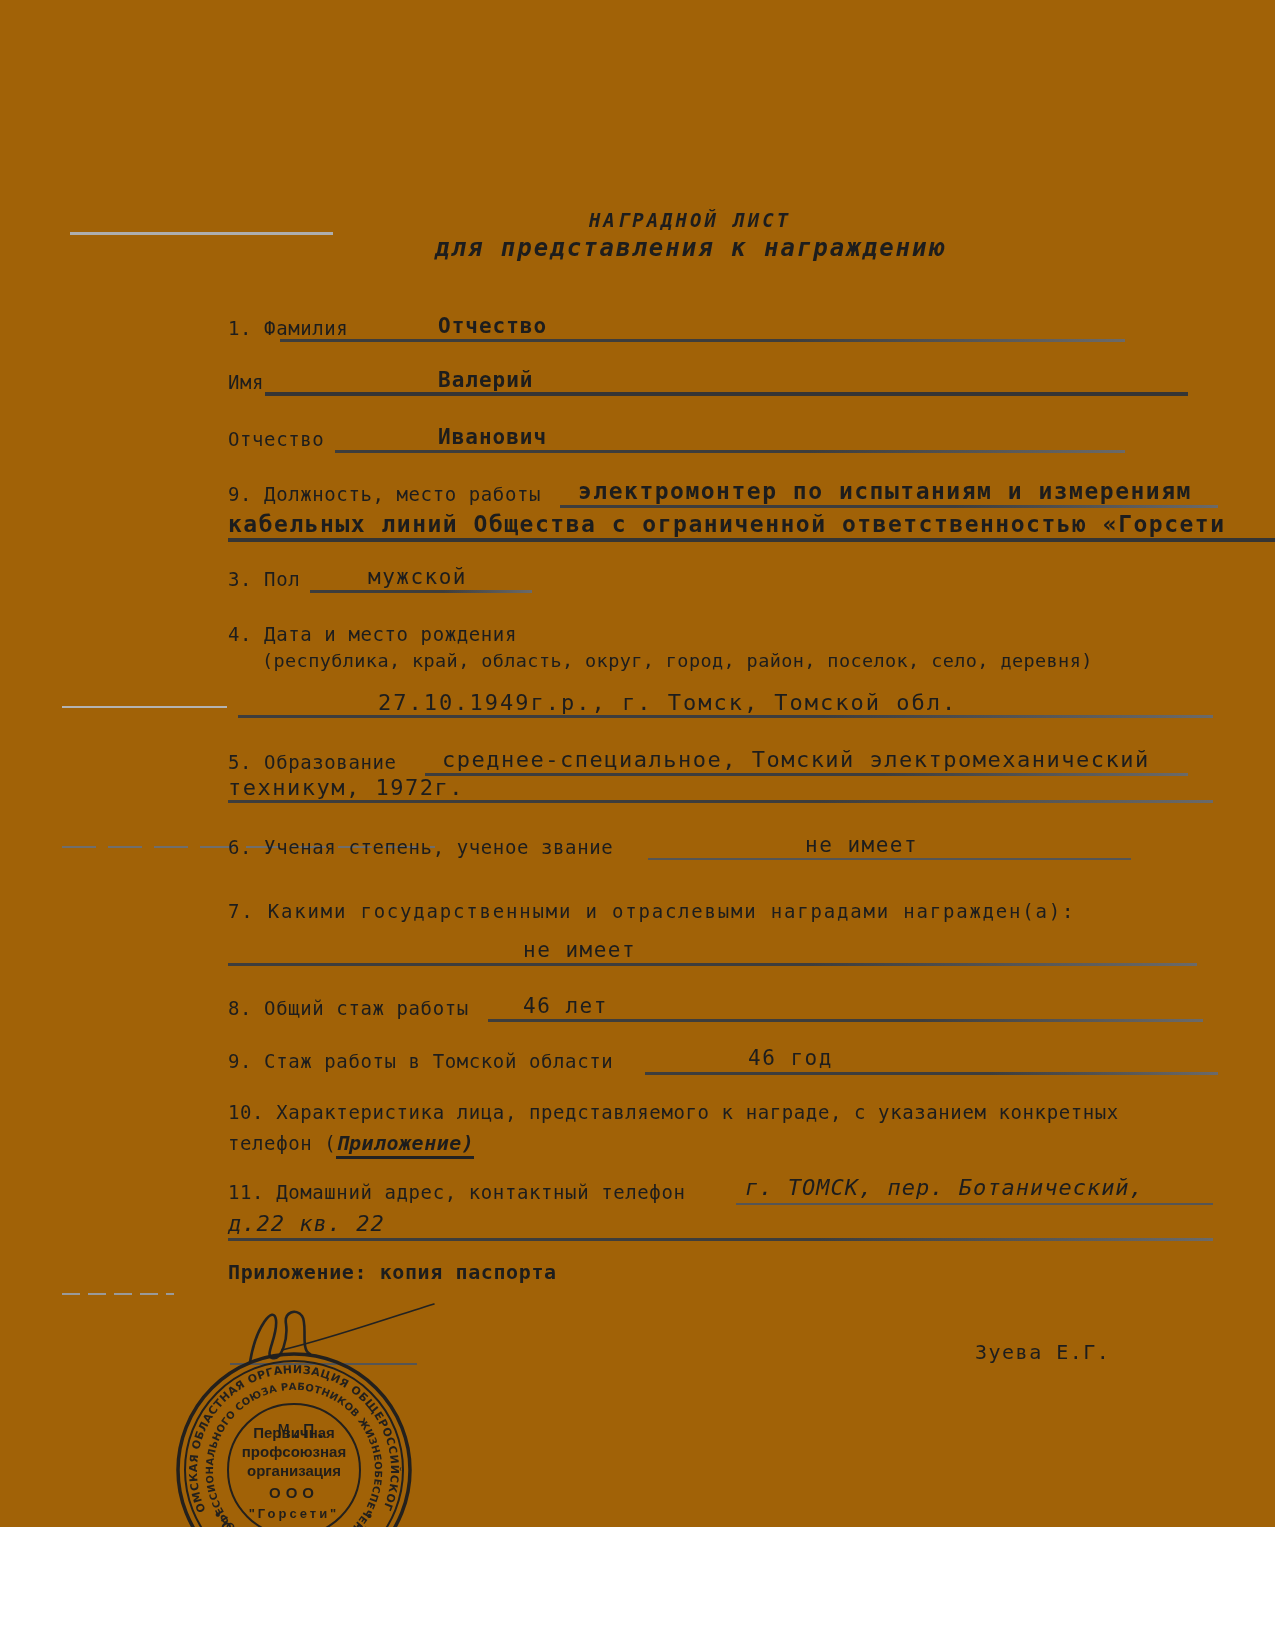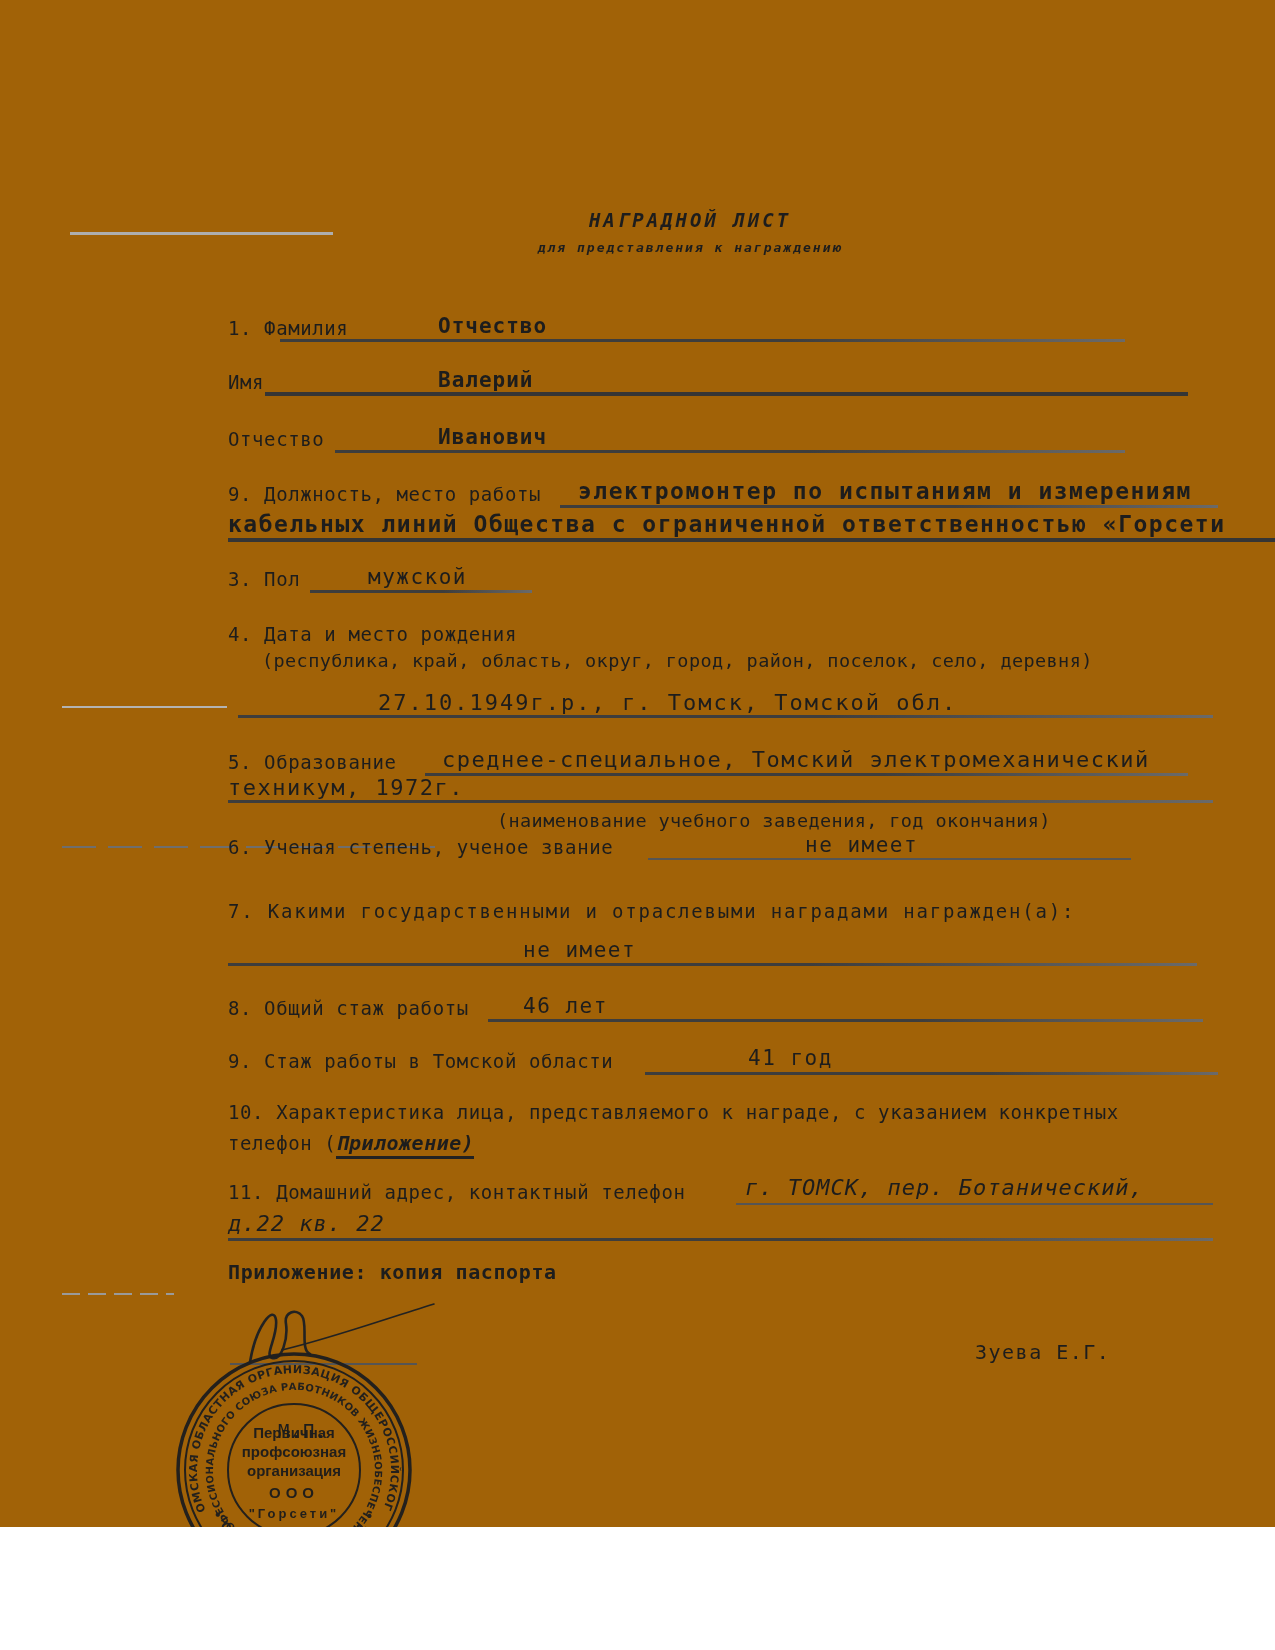--- a/index.html
+++ b/index.html
@@ -15,21 +15,21 @@
   .valb{ font-size:21px; font-weight:bold; letter-spacing:1px; }
   .val { font-size:21px; letter-spacing:1.5px; }
   .val2{ font-size:23px; letter-spacing:1.5px;font-weight:bold; }
   .vale{ font-size:22px; letter-spacing:1.5px;text-align:center; }
   .vala{ font-size:22px; font-style:italic; letter-spacing:1px; }
   .note{ font-size:18.5px; letter-spacing:.4px; }
   .boldl{ font-size:20px; font-weight:bold; letter-spacing:.6px; }
   .title-block { position:absolute; left:400px; top:209px; width:580px; text-align:center;
     font-weight:bold; font-style:italic; }
   .title-l1 { font-size:19px; letter-spacing:3px; }
-  .title-l2 { font-size:13px; letter-spacing:2px; margin-top:9px; }
+  .title-l2 { font-size:24px; letter-spacing:2px; margin-top:3px; }
   .uline { position:absolute; height:3px; background:linear-gradient(90deg,#3d3d3d 60%,#6a6a6a); }
   .uthin { height:2px; background:#555; }
   .uthick{ height:4px; background:#353535; }
   .art { position:absolute; }
   .attach-ref { font-size:20px; font-weight:bold; font-style:italic;
     border-bottom:3px solid #222; padding-bottom:1px; letter-spacing:.5px;text-align:right; }
   .stamp-svg { position:absolute; left:174px; top:1350px; opacity:.96; }
   .sig-svg   { position:absolute; left:222px; top:1298px; }
   .mp { font-size:19px; letter-spacing:1px; }
   .qt { font-size:20px; font-weight:bold; }
@@ -75,36 +75,35 @@
   <span class="t lbl" style="left:228px;top:623px">4. Дата и место рождения</span>
   <span class="t note" style="left:262px;top:650px">(республика, край, область, округ, город, район, поселок, село, деревня)</span>
   <span class="t vale" style="left:378px;top:690px;letter-spacing:2px">27.10.1949г.р., г. Томск, Томской обл.</span>
   <div class="uline" style="left:238px;top:715px;width:975px"></div>
 
   <span class="t lbl" style="left:228px;top:751px">5. Образование</span>
   <span class="t vale" style="left:442px;top:747px">среднее-специальное, Томский электромеханический</span>
   <div class="uline" style="left:425px;top:773px;width:763px"></div>
   <span class="t vale" style="left:228px;top:775px">техникум, 1972г.</span>
   <div class="uline" style="left:228px;top:800px;width:985px"></div>
-  <span class="t note" style="left:497px;top:810px">(наименование учебного заведения, год окончания)</span>
 
   <span class="t lbl" style="left:228px;top:836px">6. Ученая степень, ученое звание</span>
   <span class="t val" style="left:805px;top:833px">не имеет</span>
   <div class="uline uthin" style="left:648px;top:858px;width:483px"></div>
 
   <span class="t lbl lblw" style="left:228px;top:900px">7. Какими государственными и отраслевыми наградами награжден(а):</span>
   <span class="t val" style="left:523px;top:938px">не имеет</span>
   <div class="uline" style="left:228px;top:963px;width:969px"></div>
 
   <span class="t lbl" style="left:228px;top:997px">8. Общий стаж работы</span>
   <span class="t val" style="left:523px;top:994px">46 лет</span>
   <div class="uline" style="left:488px;top:1019px;width:715px"></div>
 
   <span class="t lbl" style="left:228px;top:1050px">9. Стаж работы в Томской области</span>
-  <span class="t val" style="left:748px;top:1046px">41 год</span>
+  <span class="t val" style="left:748px;top:1046px">46 год</span>
   <div class="uline" style="left:645px;top:1072px;width:573px"></div>
 
   <span class="t lbl" style="left:228px;top:1101px">10. Характеристика лица, представляемого к награде, с указанием  конкретных</span>
   <span class="t lbl" style="left:228px;top:1131px"><span>телефон (</span><span class="attach-ref">Приложение)</span></span>
 
   <span class="t lbl" style="left:228px;top:1181px">11. Домашний адрес, контактный телефон</span>
   <span class="t vala" style="left:745px;top:1175px">г. ТОМСК, пер. Ботанический,</span>
   <div class="uline uthin" style="left:736px;top:1203px;width:477px"></div>
   <span class="t vala" style="left:228px;top:1211px">д.22 кв. 22</span>
   <div class="uline" style="left:228px;top:1238px;width:985px"></div>

